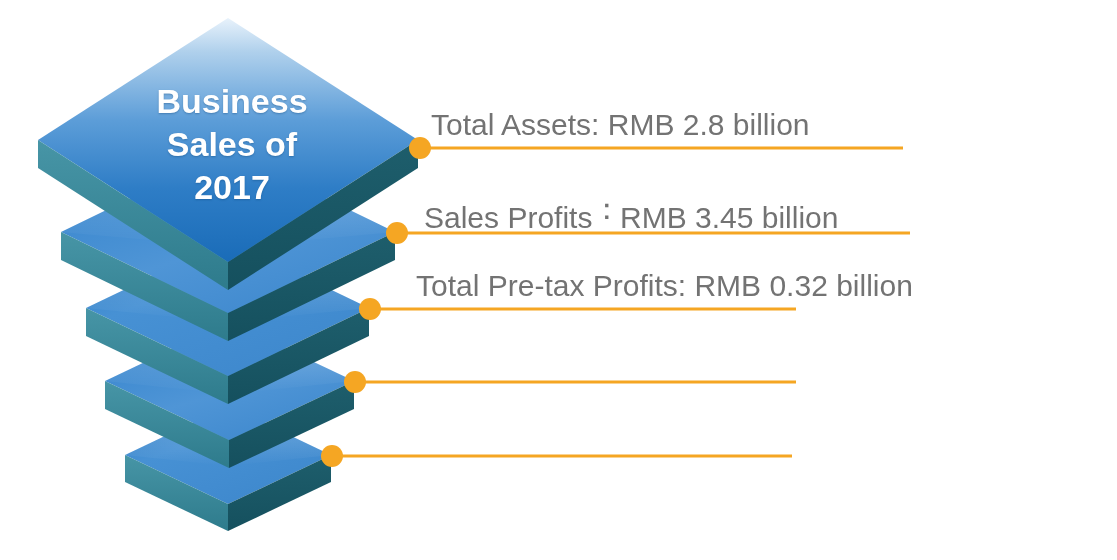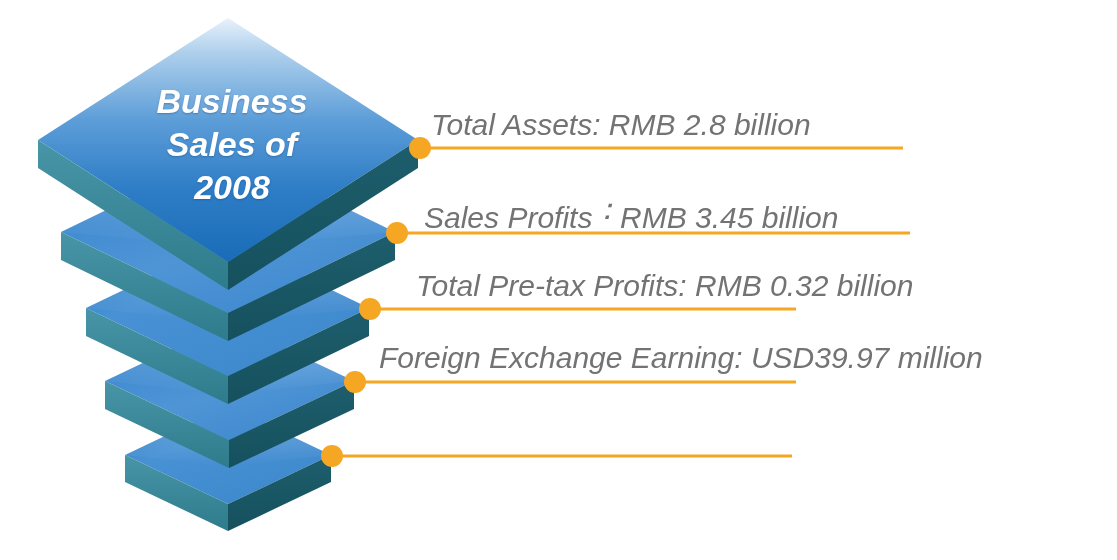--- a/index.html
+++ b/index.html
@@ -10,21 +10,20 @@
   }
   body {
     font-family: "Liberation Sans", sans-serif;
   }
   #canvas {
     position: relative;
     width: 1035px;
     height: 560px;
     background: #ffffff;
     overflow: hidden;
-    font-style: italic;
   }
   #stack-svg {
     position: absolute;
     left: 0;
     top: 0;
     width: 1117px;
     height: 560px;
   }
   .stack-title {
     position: absolute;
@@ -144,25 +143,24 @@
       <circle cx="397" cy="233" r="11" fill="#F5A623"></circle>
       <circle cx="370" cy="309" r="11" fill="#F5A623"></circle>
       <circle cx="355" cy="382" r="11" fill="#F5A623"></circle>
       <circle cx="332" cy="456" r="11" fill="#F5A623"></circle>
     </g>
   </svg>
 
   <div class="stack-title">
     <span>Business</span>
     <span>Sales of</span>
-    <span>2008</span>
+    <span>2017</span>
   </div>
 
   <div class="callout-label" style="left:431px; top:108px;">Total Assets: RMB 2.8 billion</div>
 
   <div class="callout-label fw-colon" style="left:424px; top:192px;"><span>Sales Profits</span><span class="fwc">：</span><span>RMB 3.45 billion</span></div>
 
   <div class="callout-label" style="left:416px; top:269px;">Total Pre-tax Profits: RMB 0.32 billion</div>
 
-  <div class="callout-label" style="left:379px; top:341px;">Foreign Exchange Earning: USD39.97 million</div>
 
 
 </div>
 
 </body></html>

